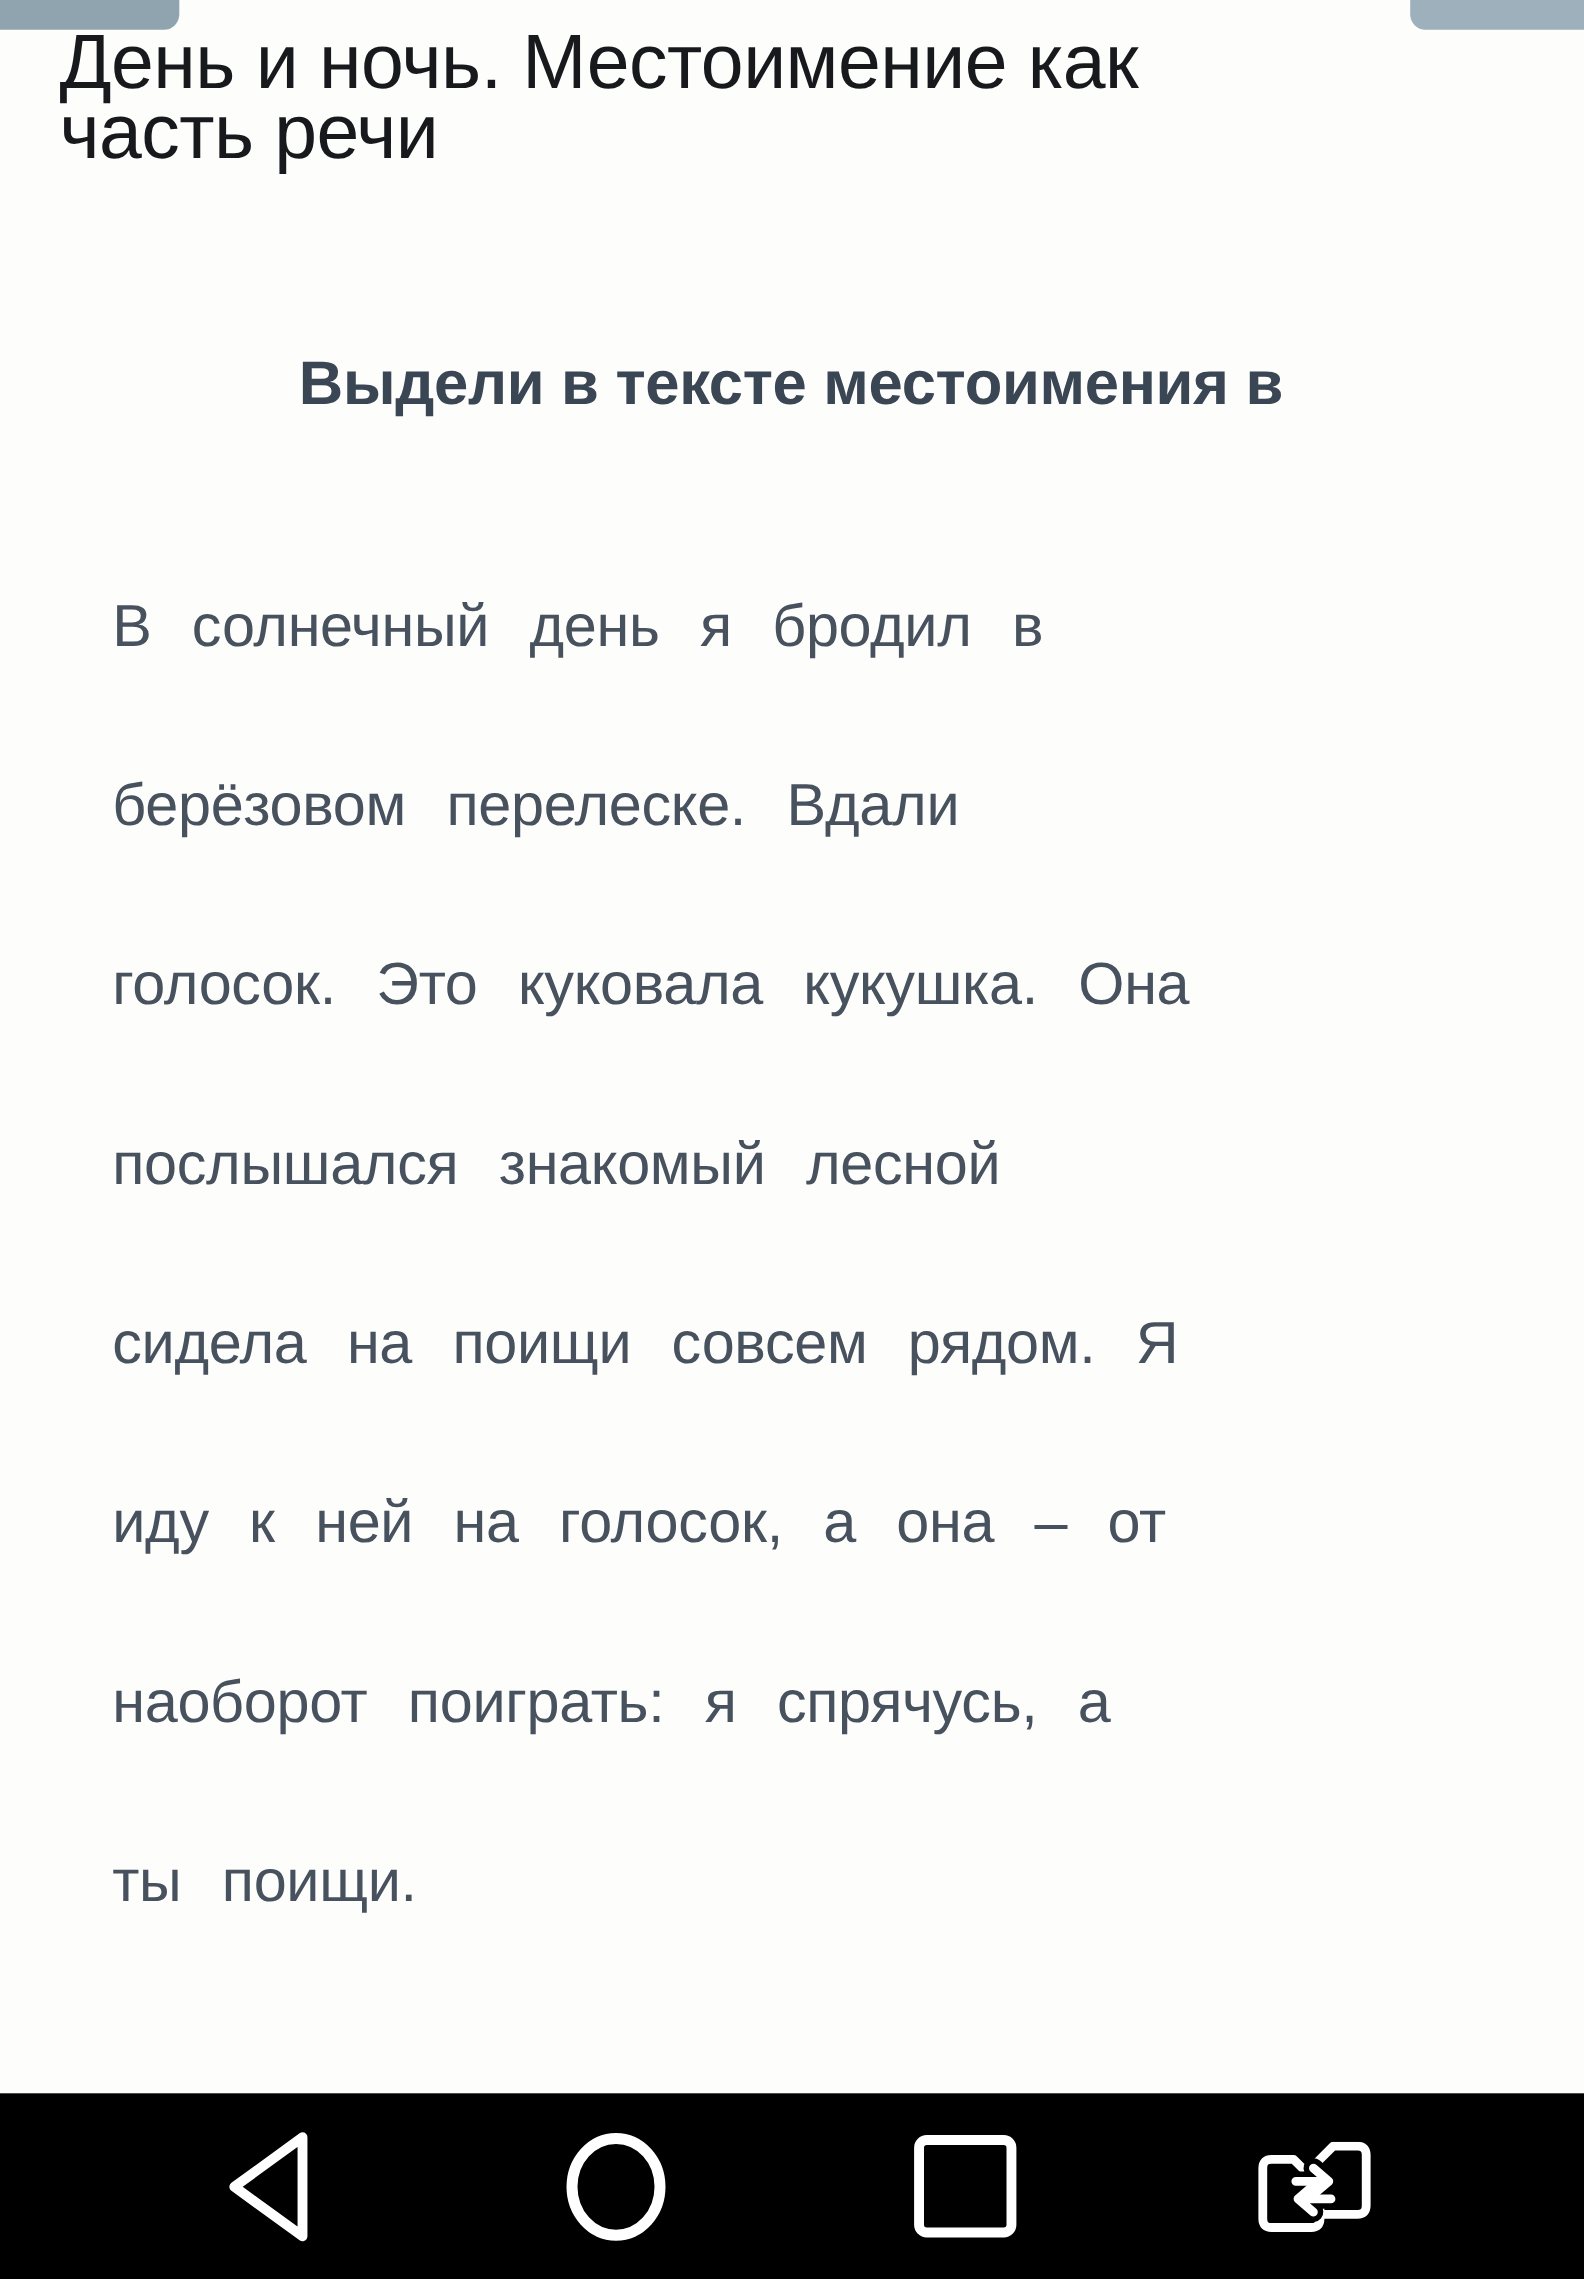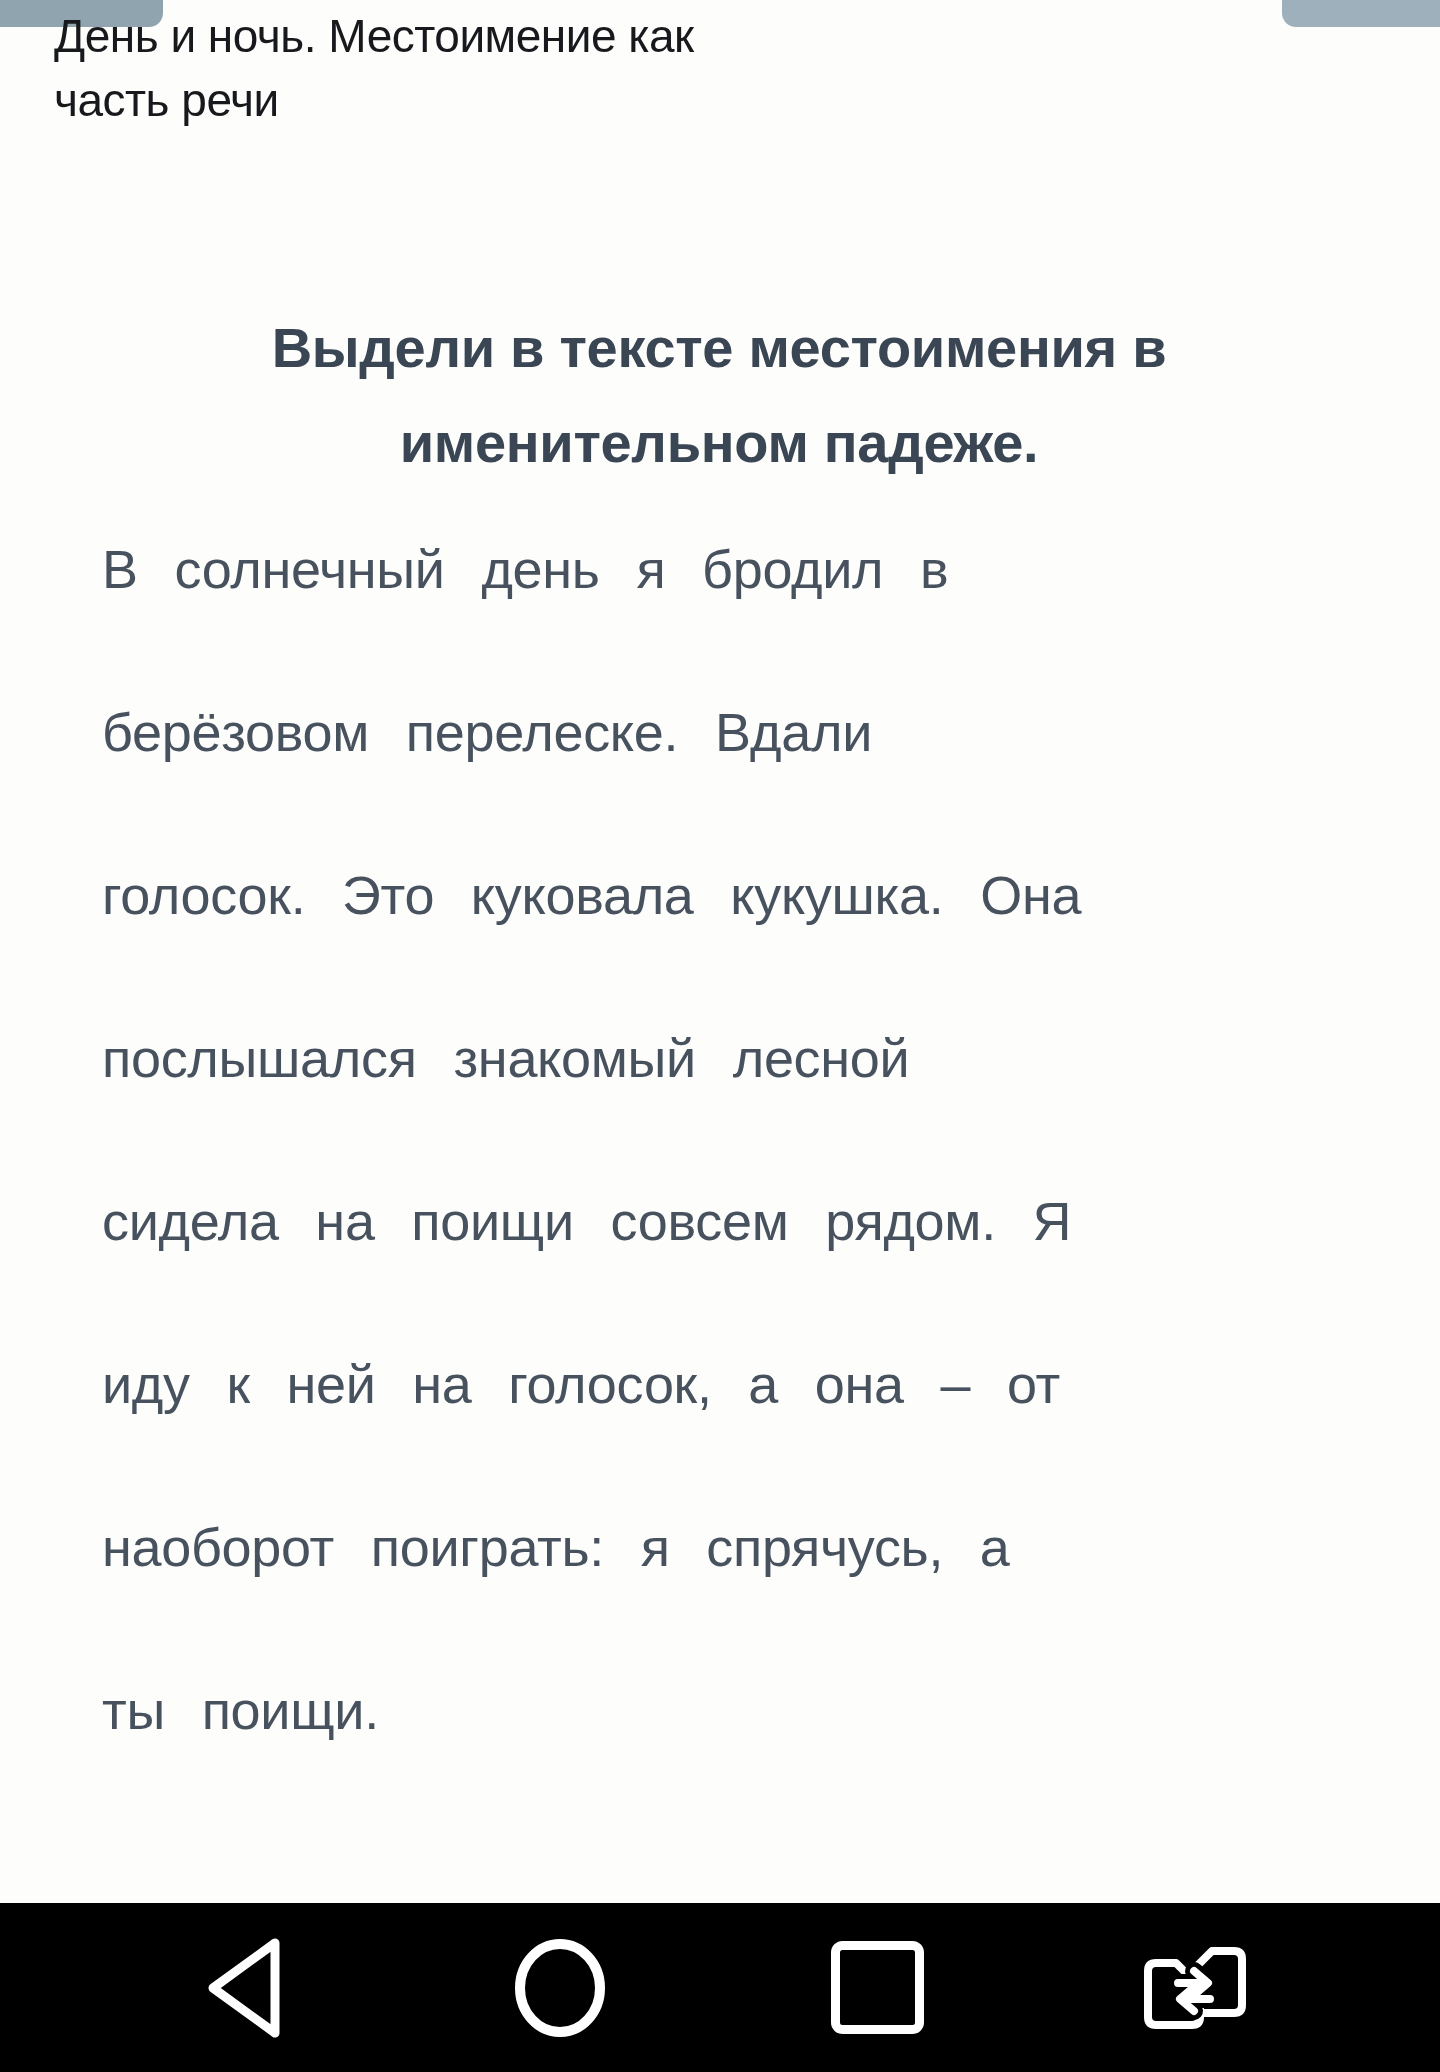--- a/index.html
+++ b/index.html
@@ -11,22 +11,22 @@
     font-family:"Liberation Sans","DejaVu Sans",sans-serif;
   }
 
   
   .tab-handle{position:absolute;top:0;height:27px;}
   .tab-handle.left{left:0;width:163px;background:var(--tab-left,#90a4af);border-radius:0 0 14px 0;}
   .tab-handle.right{right:0;width:158px;background:var(--tab-right,#9db0bc);border-radius:0 0 0 14px;}
 
   
   .lesson-title{
-    position:absolute;left:54px;top:4px;width:1330px;
-    font-size:46px;line-height:64px;font-weight:400;
+    position:absolute;left:54px;top:24px;width:1330px;
+    font-size:70px;line-height:64px;font-weight:400;
     color:var(--title,#17191d);letter-spacing:-0.5px;
   }
 
   
   .task-heading{
     position:absolute;left:54px;top:300px;width:1330px;
     font-size:56px;line-height:95px;font-weight:700;
     color:var(--heading,#3a4653);letter-spacing:-0.3px;text-align:center;
   }
 
@@ -60,21 +60,20 @@
   <div class="tab-handle left"></div>
   <div class="tab-handle right"></div>
 
   <div class="lesson-title">
     <div class="title-line">День и ночь. Местоимение как</div>
     <div class="title-line">часть речи</div>
   </div>
 
   <div class="task-heading">
     <div>Выдели в тексте местоимения в</div>
-    <div>именительном падеже.</div>
   </div>
 
   <div class="task-text">
     <div class="text-line">В солнечный день я бродил в</div>
     <div class="text-line">берёзовом перелеске. Вдали</div>
     <div class="text-line">голосок. Это куковала кукушка. Она</div>
     <div class="text-line">послышался знакомый лесной</div>
     <div class="text-line">сидела на поищи совсем рядом. Я</div>
     <div class="text-line">иду к ней на голосок, а она – от</div>
     <div class="text-line">наоборот поиграть: я спрячусь, а</div>

